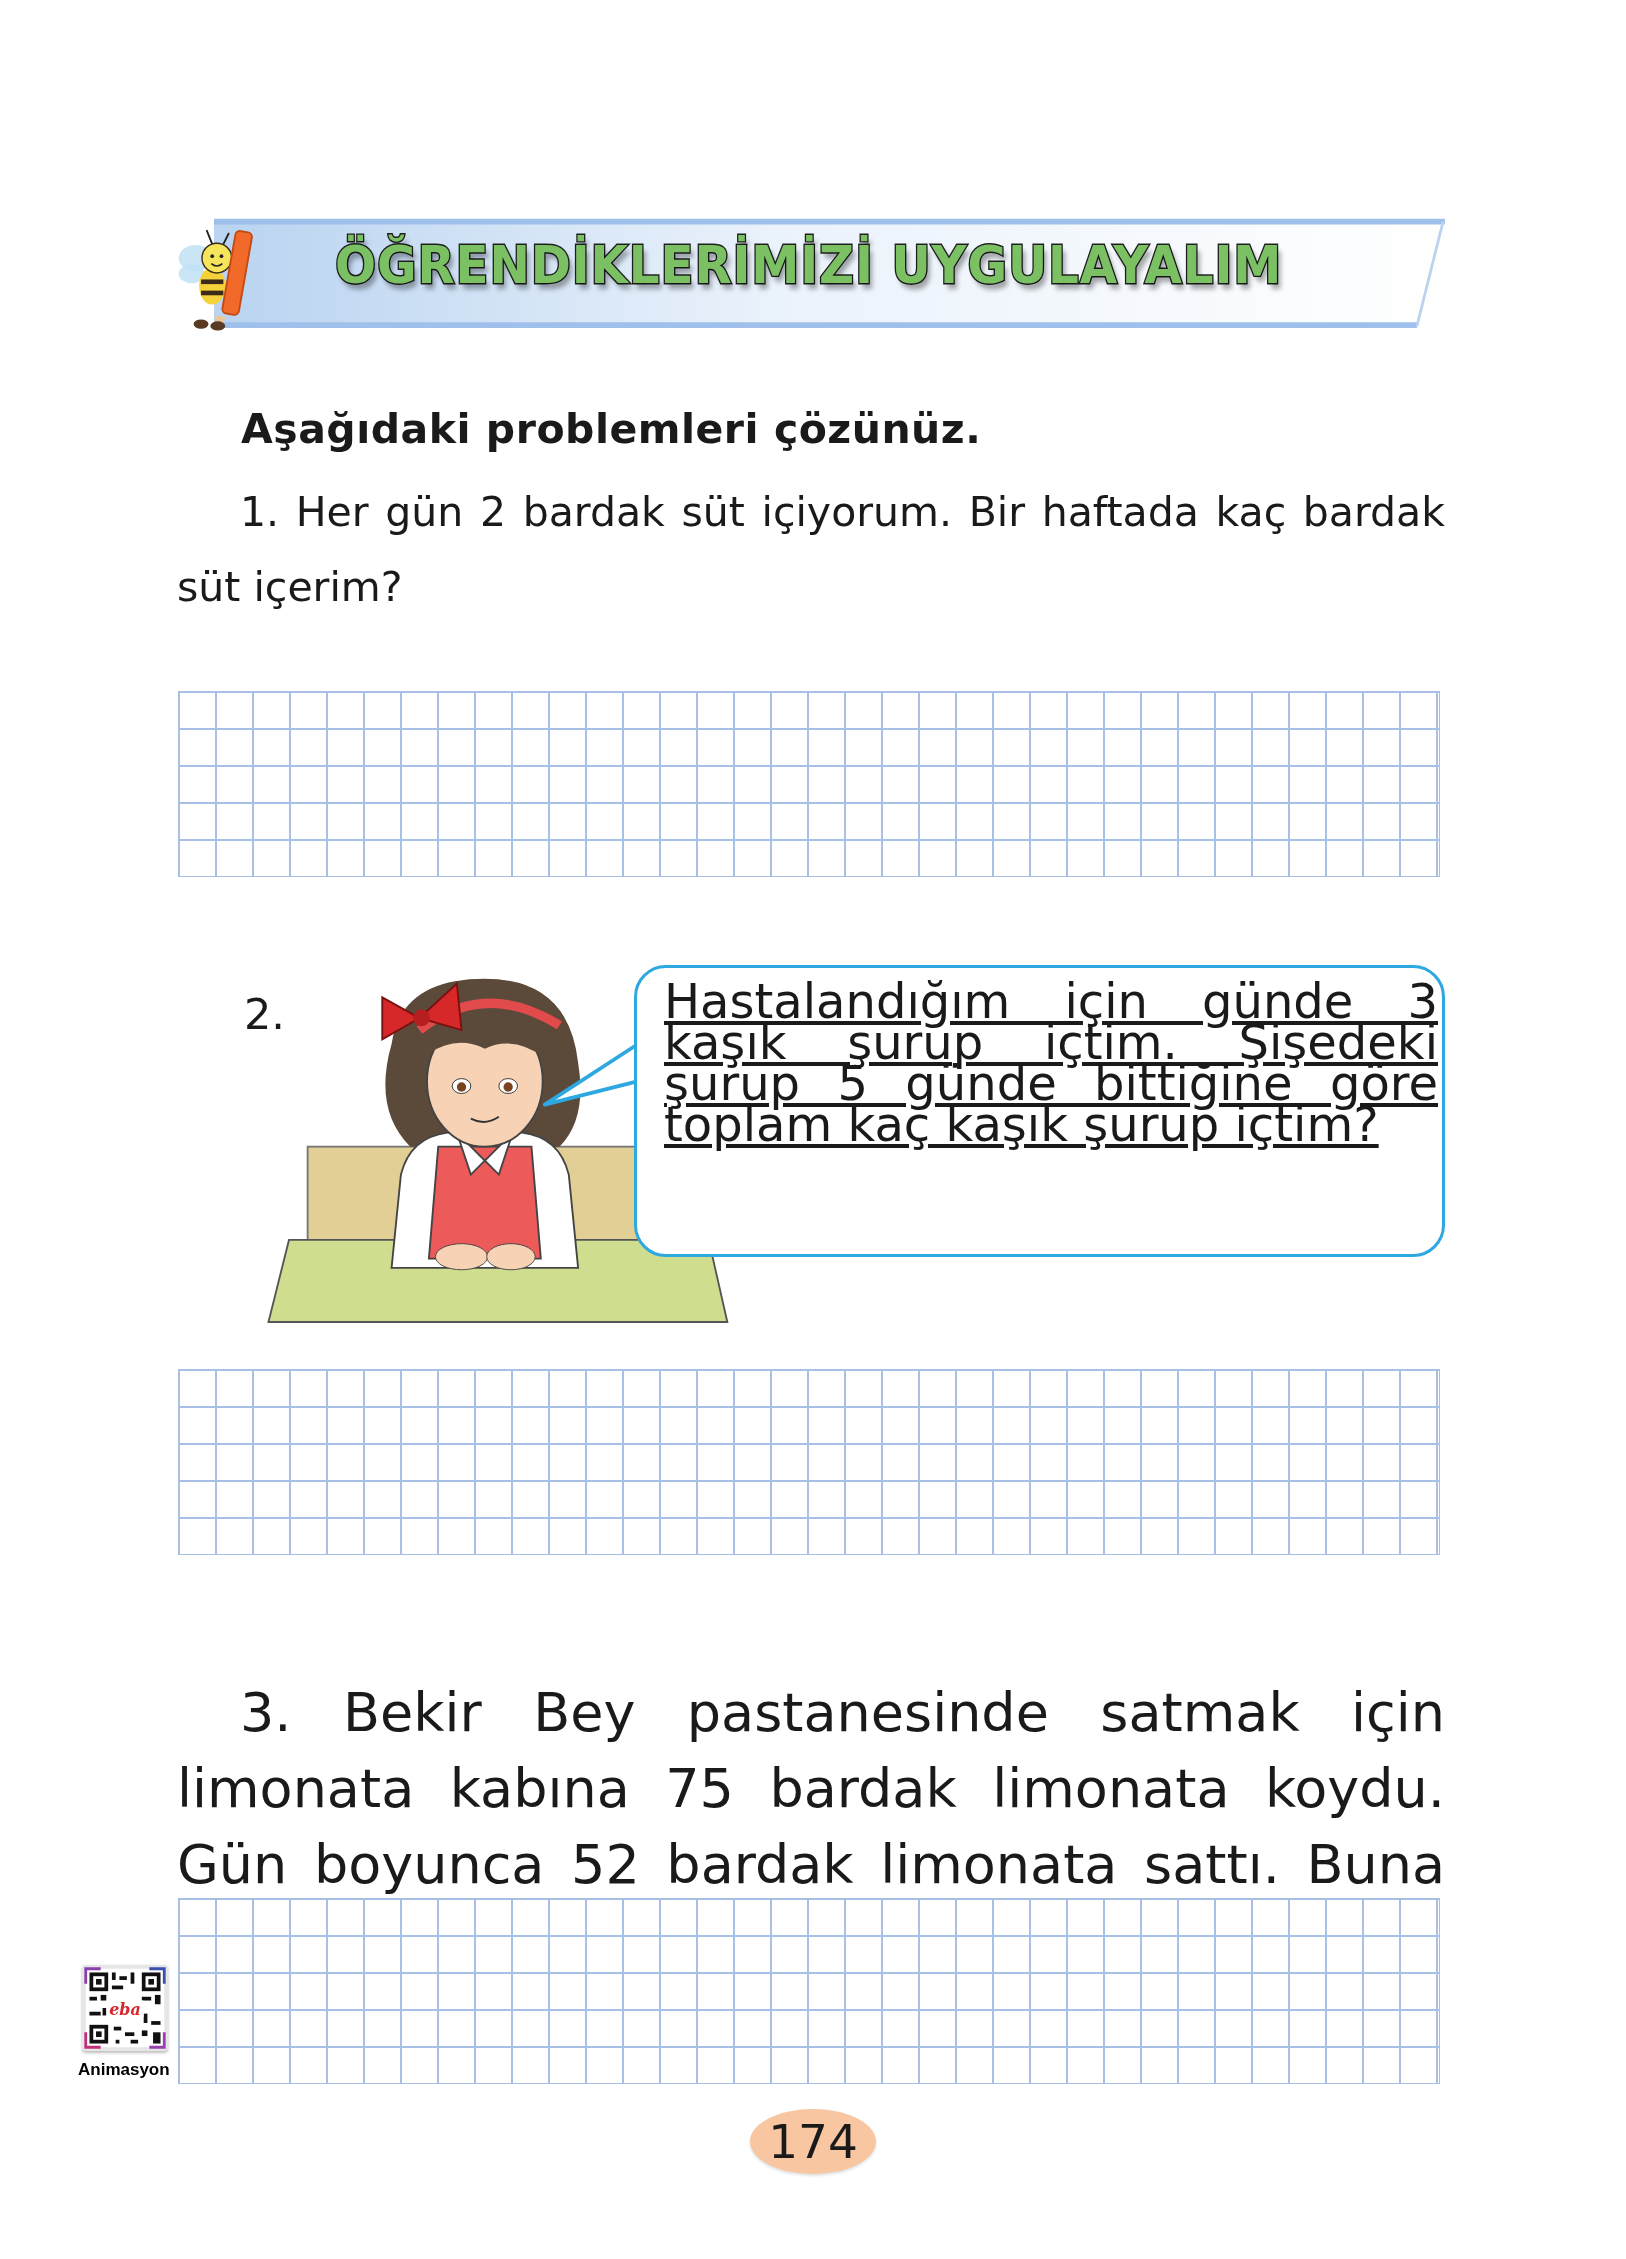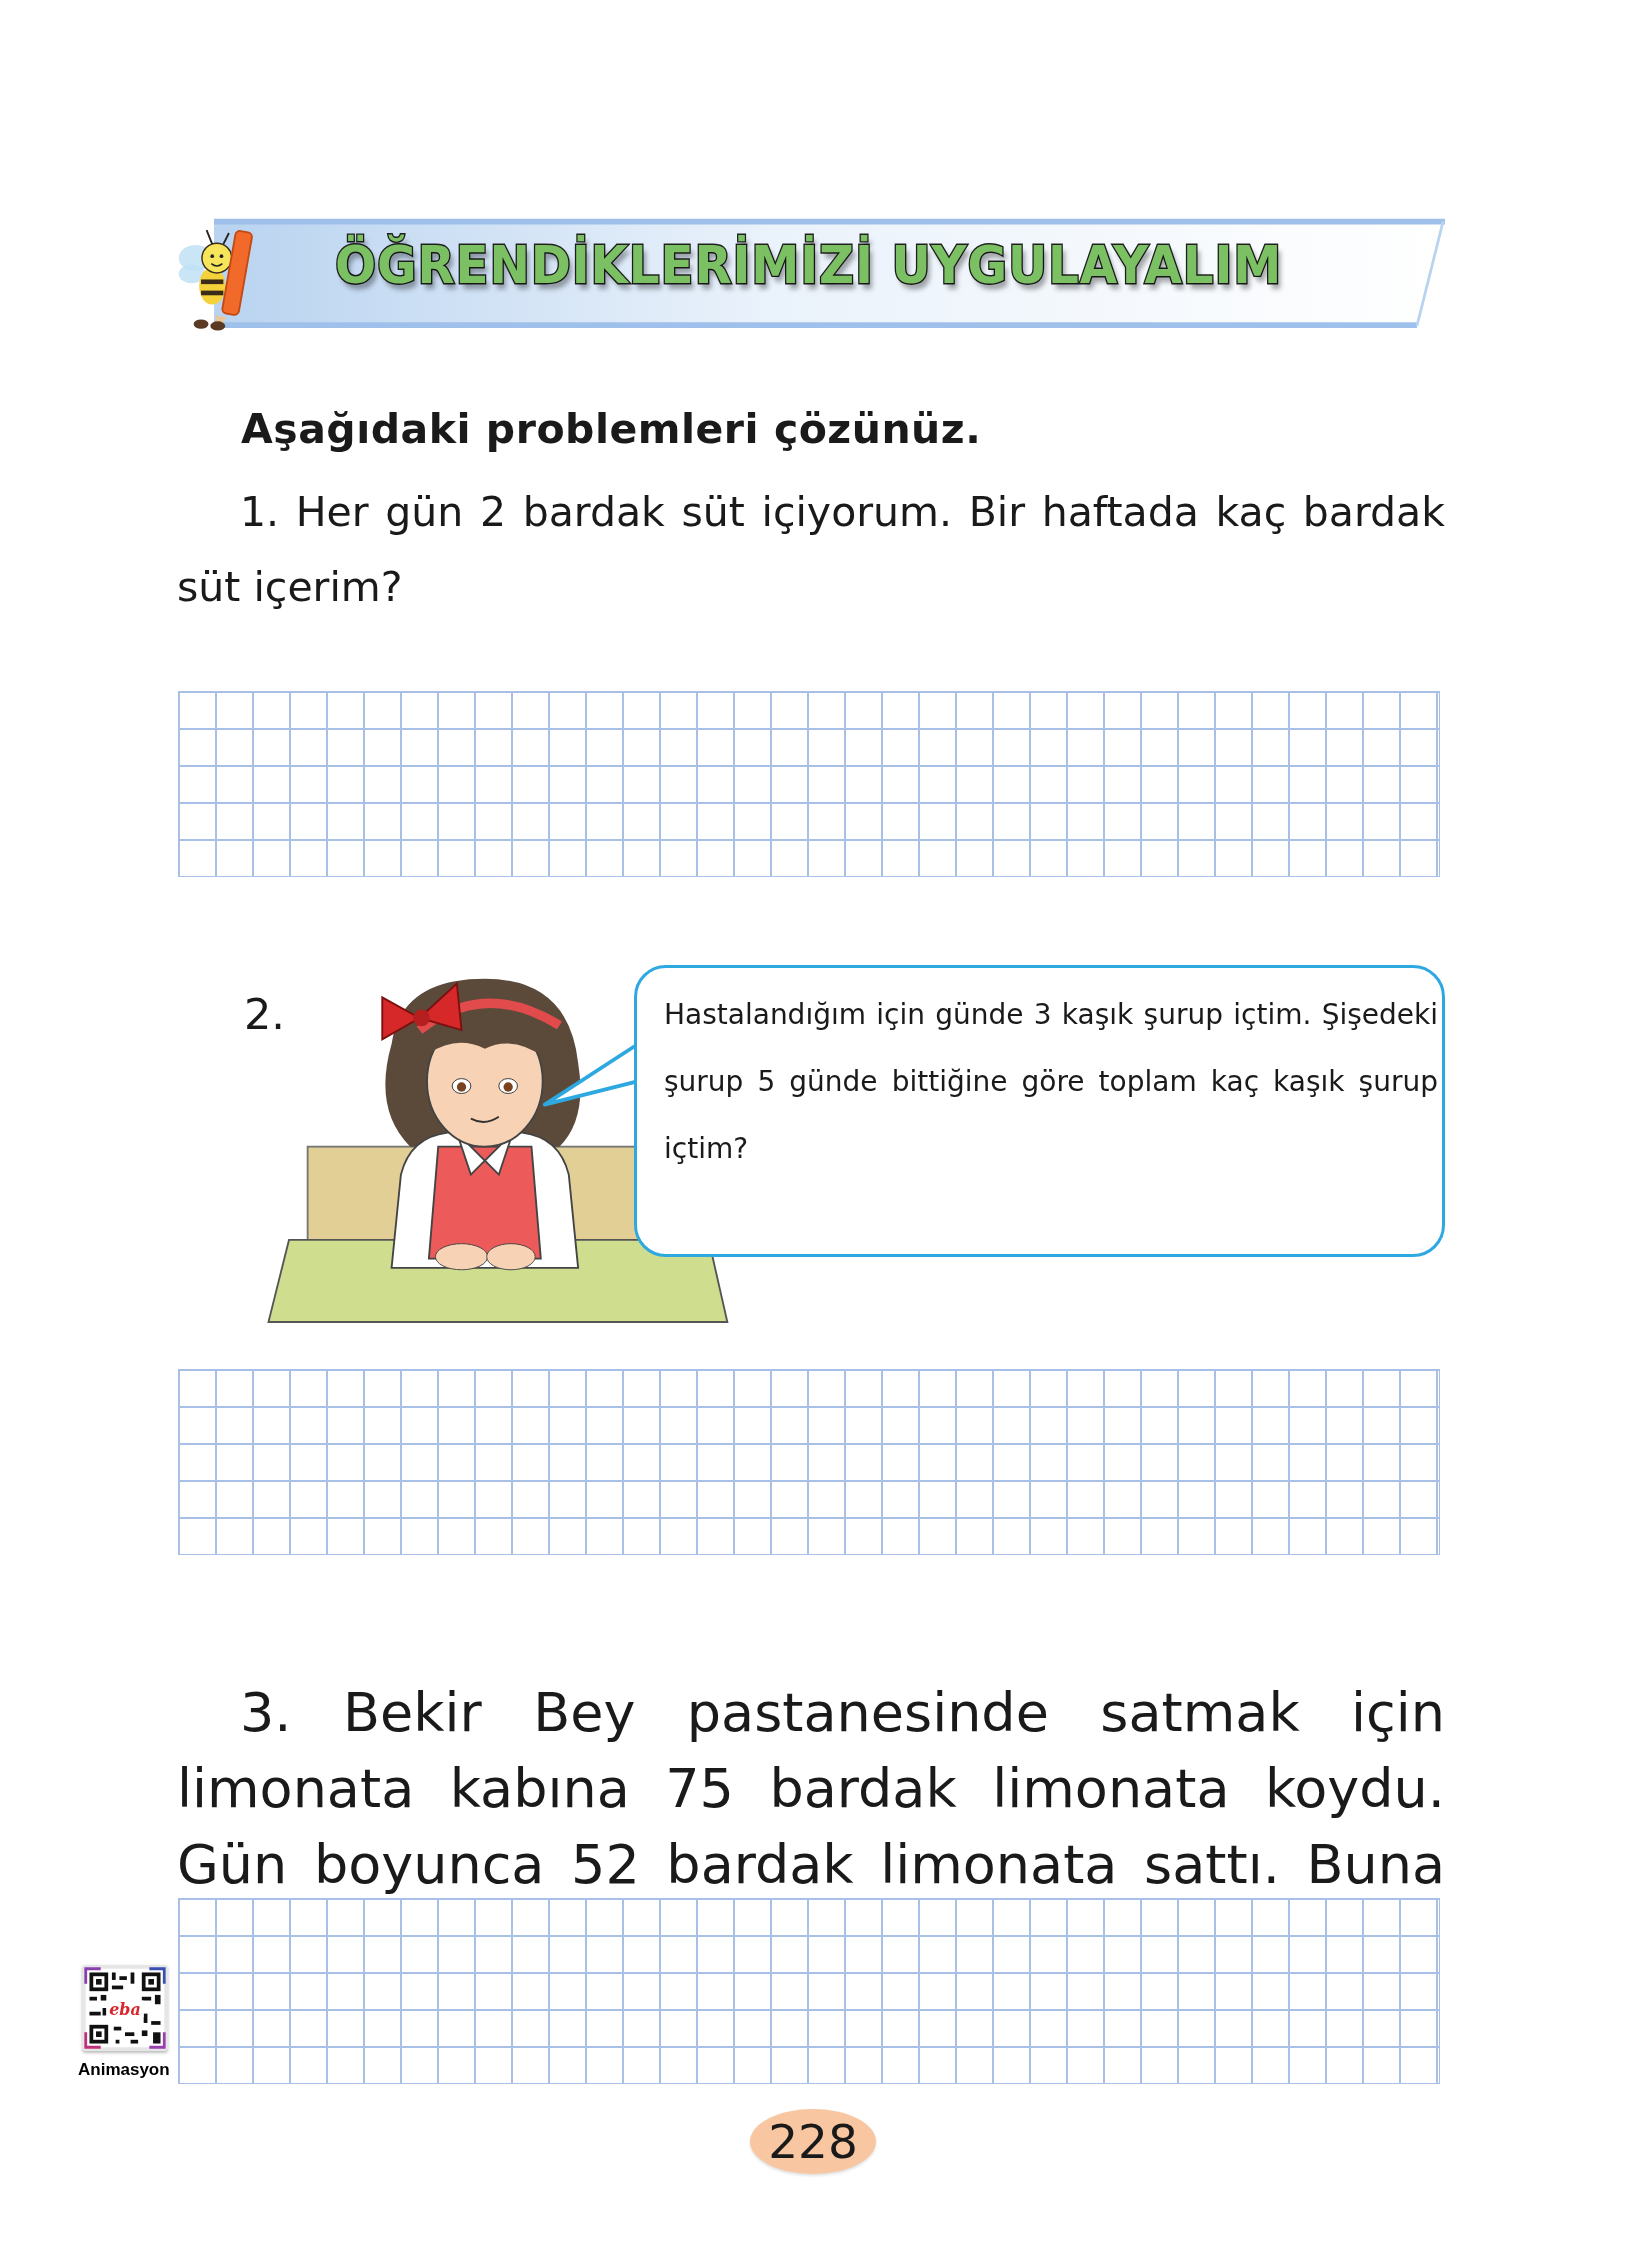--- a/index.html
+++ b/index.html
@@ -32,21 +32,21 @@
   .grid2 { top: 1369px; }
   .grid3 { top: 1898px; }
 
   .p2-num { left: 244px; top: 977px; font-size: 43px; line-height: 75px; }
   .girl { position: absolute; left: 261px; top: 960px; width: 485px; height: 364px; }
 
   .bubble { position: absolute; left: 634px; top: 965px; width: 811px; height: 292px;
     border: 3.7px solid #2ea8e0; border-radius: 32px; box-sizing: border-box; background: #fff; }
   .bubble-tail { position: absolute; left: 541px; top: 1025px; width: 103px; height: 103px; }
   .bubble-text { position: absolute; left: 664px; top: 981px; width: 774px;
-    font-size: 28px; line-height: 67px; text-align: justify; text-align-last: left; }
+    font-size: 48px; line-height: 41px; text-align: justify; text-align-last: left; text-decoration: underline; }
 
   .p3 { left: 177px; top: 1675px; width: 1268px; text-align: justify; text-align-last: left; font-size: 54px; line-height: 76px; }
   .p3 .indent { display: inline-block; width: 63px; }
 
   .qr { position: absolute; left: 82px; top: 1965px; width: 86px; height: 86px; border-radius: 3.7px;
     background: #e6e6e6; box-shadow: 0 1.9px 2.8px rgba(0,0,0,0.25); }
   .qr-label { position: absolute; left: 78px; top: 2060px; font-family: "Liberation Sans", sans-serif;
     font-weight: bold; font-size: 17px; color: #000000; }
 
   .page-num-oval { position: absolute; left: 750px; top: 2109px; width: 126px; height: 65px; border-radius: 50%;
@@ -179,14 +179,14 @@
   <rect x="26" y="38" width="40" height="18" fill="#fff" opacity="0.85"></rect>
   <text x="46" y="53" font-family="DejaVu Serif, serif" font-style="italic" font-weight="bold" font-size="17" fill="#d8262e" text-anchor="middle">eba</text>
   <path d="M4 20 V4 H20" stroke="#8a3fb0" stroke-width="3" fill="none"></path>
   <path d="M72 4 H88 V20" stroke="#3a4fb0" stroke-width="3" fill="none"></path>
   <path d="M4 72 V88 H20" stroke="#c0307a" stroke-width="3" fill="none"></path>
   <path d="M72 88 H88 V72" stroke="#9a3fb0" stroke-width="3" fill="none"></path>
 </svg>
 <div class="qr-label">Animasyon</div>
 
 <div class="page-num-oval"></div>
-<div class="page-num">228</div>
+<div class="page-num">174</div>
 
 
 </body></html>

